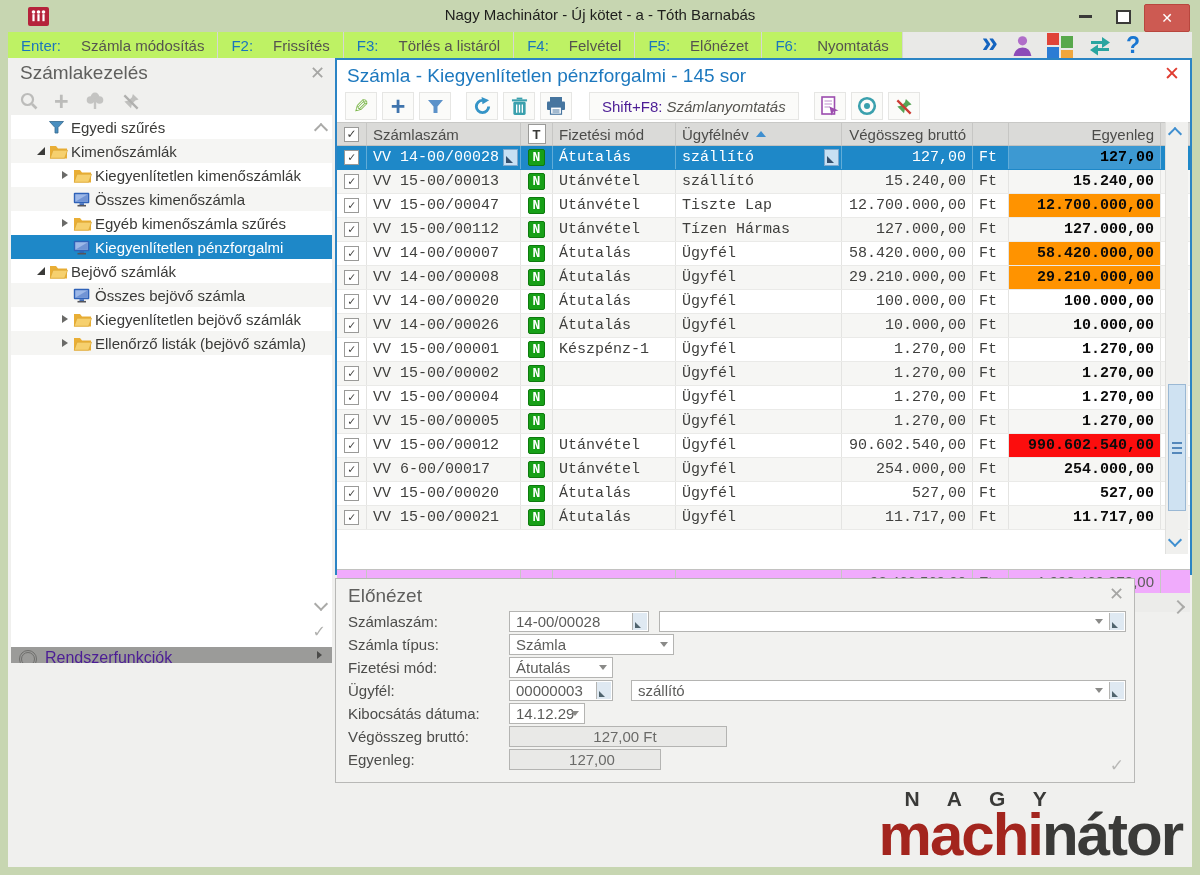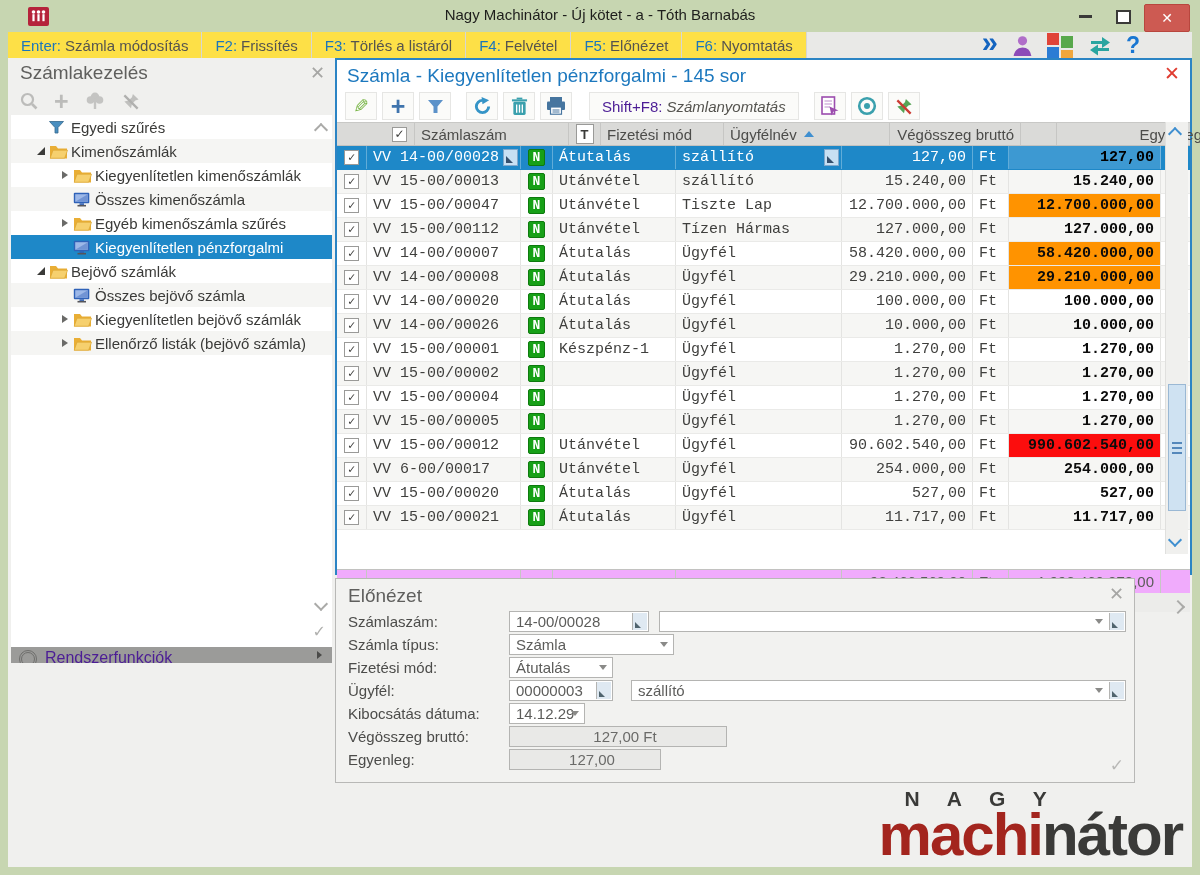--- a/index.html
+++ b/index.html
@@ -16,21 +16,21 @@
   .wc{position:absolute;top:4px;display:flex;align-items:center;justify-content:center;cursor:default;}
   .wc-min{right:100px;width:30px;height:25px;}
   .wc-min i{width:13px;height:3px;background:#3a3a38;}
   .wc-max{right:62px;width:30px;height:25px;}
   .wc-max i{width:11px;height:10px;border:2px solid #3a3a38;background:#fff;}
   .wc-close{right:10px;width:44px;height:26px;background:#cd5a52;border:1px solid #b8463e;border-radius:2px;}
   .wc-close::after{content:"✕";color:#fff;font-size:14px;font-weight:bold;}
   
   .fnbar{position:absolute;left:8px;top:32px;right:8px;height:26px;background:#e9e9e7;display:flex;align-items:center;border-bottom:1px solid #d2d2d0;}
   .fnbtns{display:flex;height:100%;}
-  .fnbtn{display:flex;align-items:center;padding:0 13px;background:#fde047;border-right:1px solid #d6d6d4;font-size:15px;white-space:nowrap;cursor:default;}
+  .fnbtn{display:flex;align-items:center;padding:0 13px;background:#bef264;border-right:1px solid #d6d6d4;font-size:15px;white-space:nowrap;cursor:default;gap:16px;}
   .fnkey{color:#1b76bc;}
   .fnlbl{color:#55544f;margin-left:4px;}
   .fnicons{margin-left:auto;display:flex;align-items:center;gap:13px;padding-right:52px;}
   .chevrons2{color:#1565c0;font-size:29px;font-weight:bold;line-height:20px;margin-top:-6px;}
   .qmark{color:#1976d2;font-size:23px;font-weight:bold;line-height:22px;}
   .gridicon{position:relative;width:27px;height:27px;}
   .gridicon i{position:absolute;width:12px;height:12px;}
   .gi-r{left:0;top:1px;background:#e04438;}
   .gi-b{left:0;top:15px;background:#2b7cd4;}
   .gi-g{left:14px;top:4px;background:#58a84c;}
@@ -77,21 +77,21 @@
   .ip-close{position:absolute;right:10px;top:2px;color:#e03c31;font-size:19px;font-weight:bold;cursor:default;}
   .ip-toolbar{display:flex;align-items:center;height:32px;padding-left:8px;gap:5px;}
   .tbtn{width:30px;height:26px;border:1px solid #e6e6e4;background:#fbfbf9;display:flex;align-items:center;justify-content:center;cursor:default;}
   .tbtn.gap{margin-left:10px;}
   .tb-pencil{color:#7ab648;font-size:19px;transform:scaleX(-1);}
   .tb-plus{color:#3f74ad;font-size:25px;font-weight:bold;line-height:20px;}
   .shiftbtn{margin-left:12px;height:26px;display:flex;align-items:center;padding:0 12px;border:1px solid #e6e6e4;background:#fbfbf9;font-size:15px;white-space:nowrap;cursor:default;}
   .shiftbtn .k{color:#4c1d95;}
   .shiftbtn .l{color:#55544f;margin-left:4px;font-style:italic;}
   
-  .ip-header{display:flex;height:24px;background:#dadad8;border-top:1px solid #c8c8c6;border-bottom:1px solid #c2c2c0;font-size:15px;color:#4c4c4a;align-items:center;box-sizing:border-box;padding-left:48px;}
+  .ip-header{display:flex;height:24px;background:#dadad8;border-top:1px solid #c8c8c6;border-bottom:1px solid #c2c2c0;font-size:15px;color:#4c4c4a;align-items:center;box-sizing:border-box;}
   .ip-header>div{border-right:1px solid #c6c6c4;height:100%;display:flex;align-items:center;box-sizing:border-box;padding:0 6px;}
   .c-cb{width:30px;flex:none;justify-content:center;}
   .c-num{width:154px;flex:none;}
   .c-t{width:32px;flex:none;justify-content:center;}
   .c-pay{width:123px;flex:none;}
   .c-cli{width:166px;flex:none;}
   .c-gross{width:131px;flex:none;justify-content:flex-end;text-align:right;}
   .c-ft{width:36px;flex:none;}
   .c-bal{width:152px;flex:none;justify-content:flex-end;text-align:right;}
   .c-fill{flex:1;border-right:none !important;}

